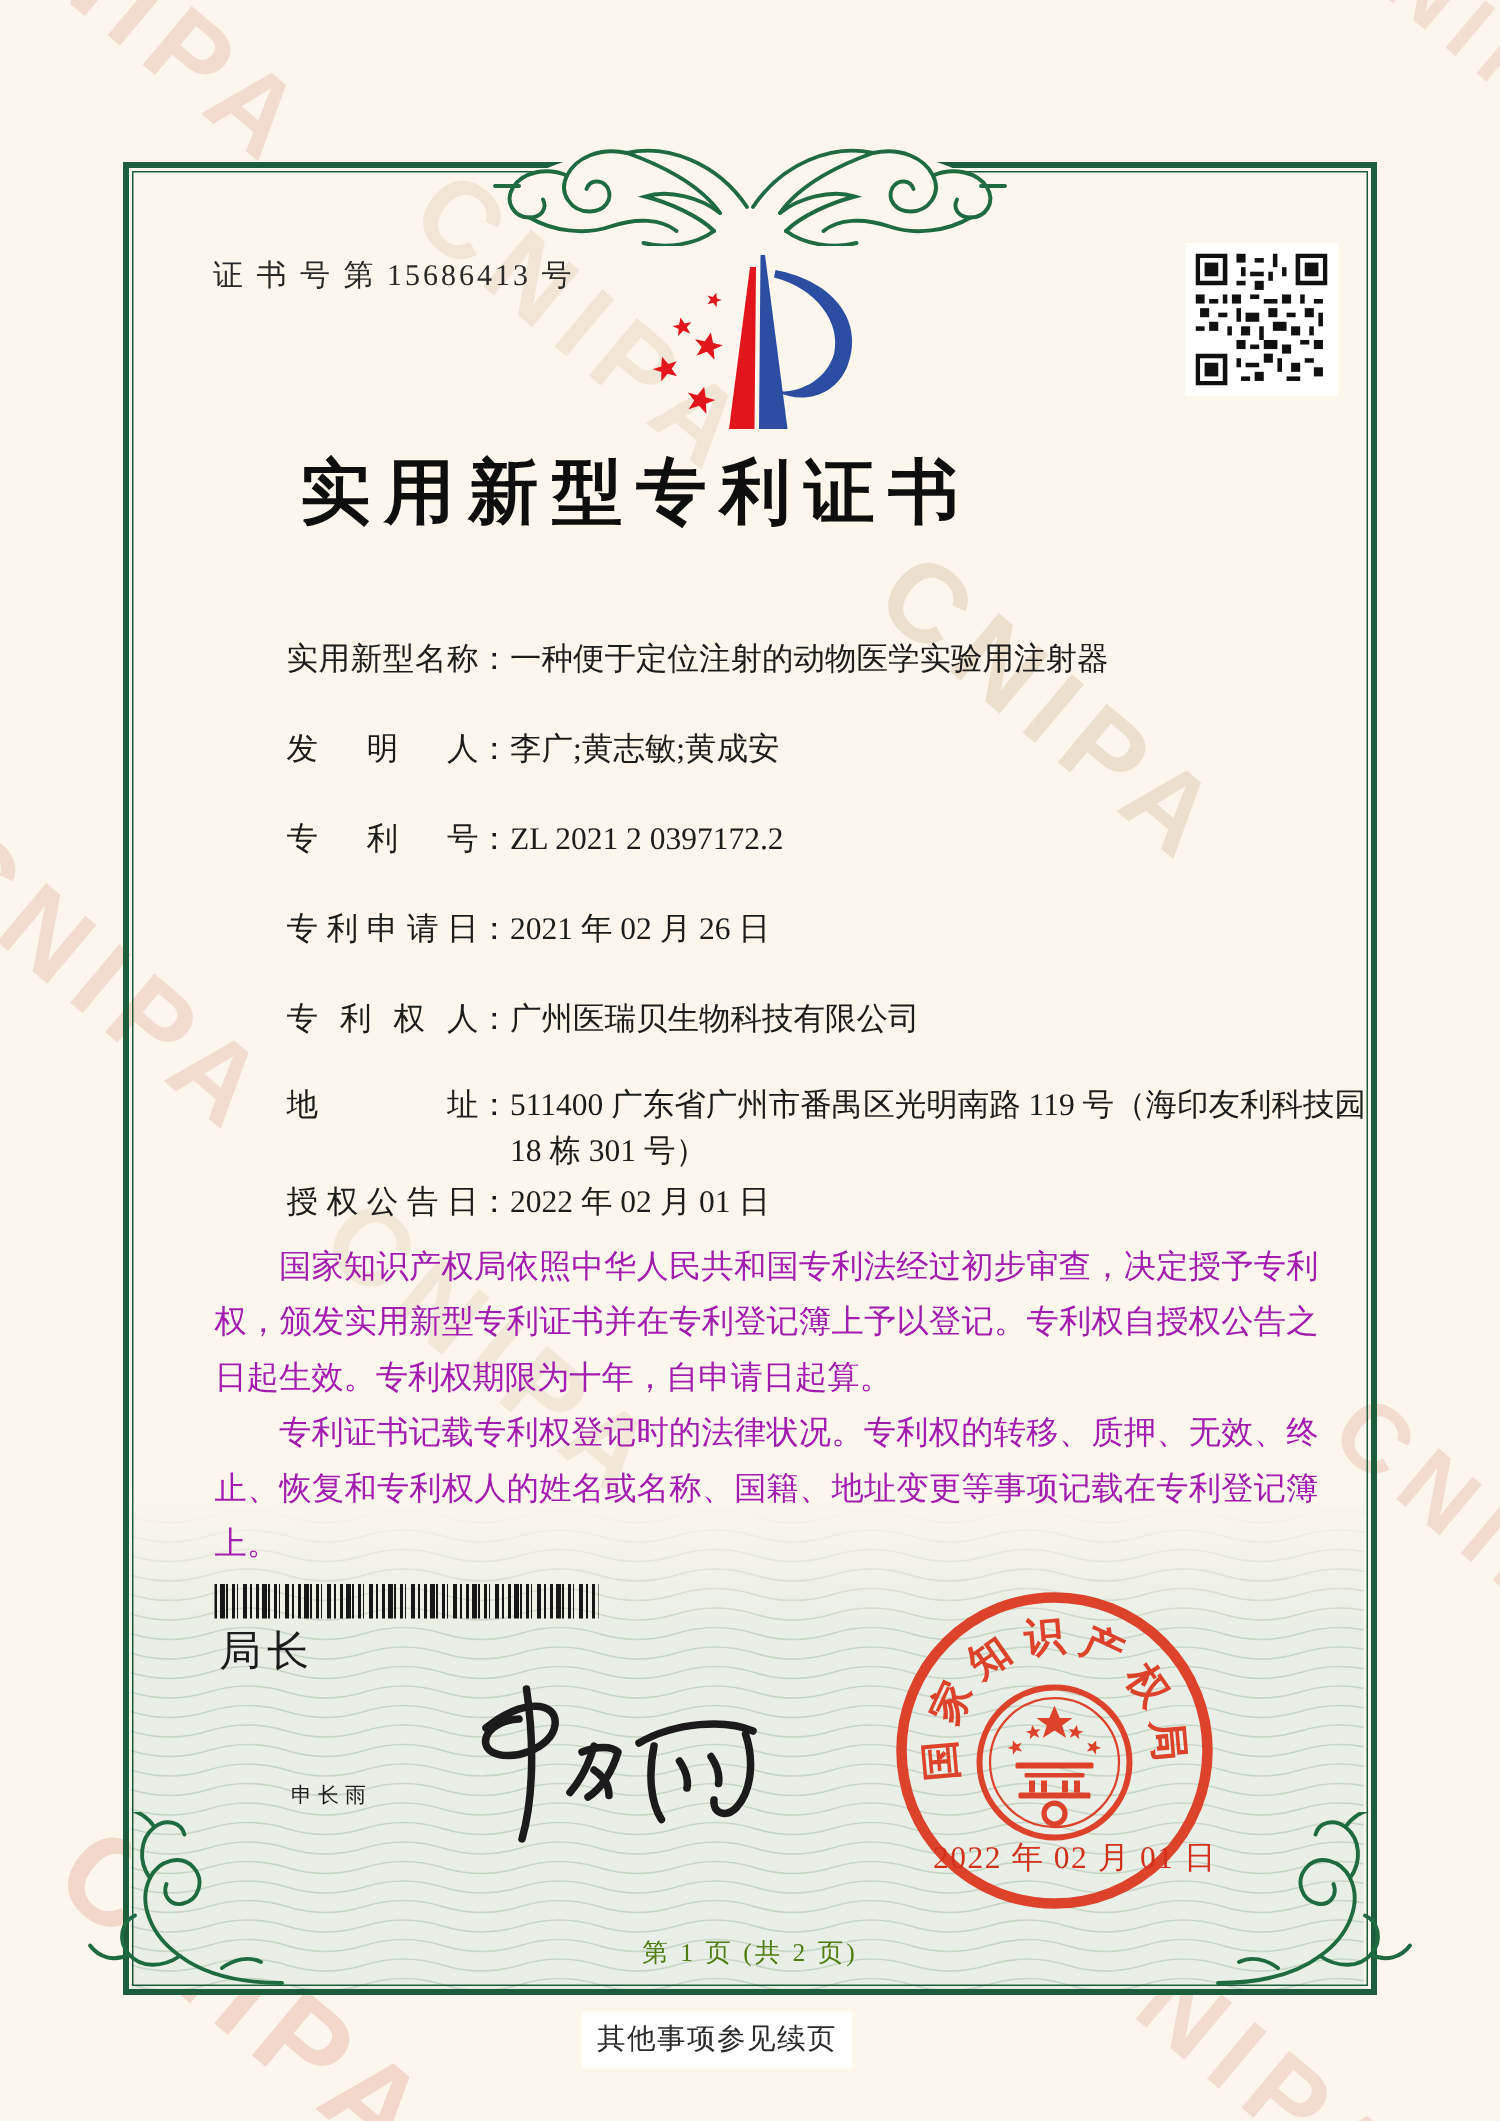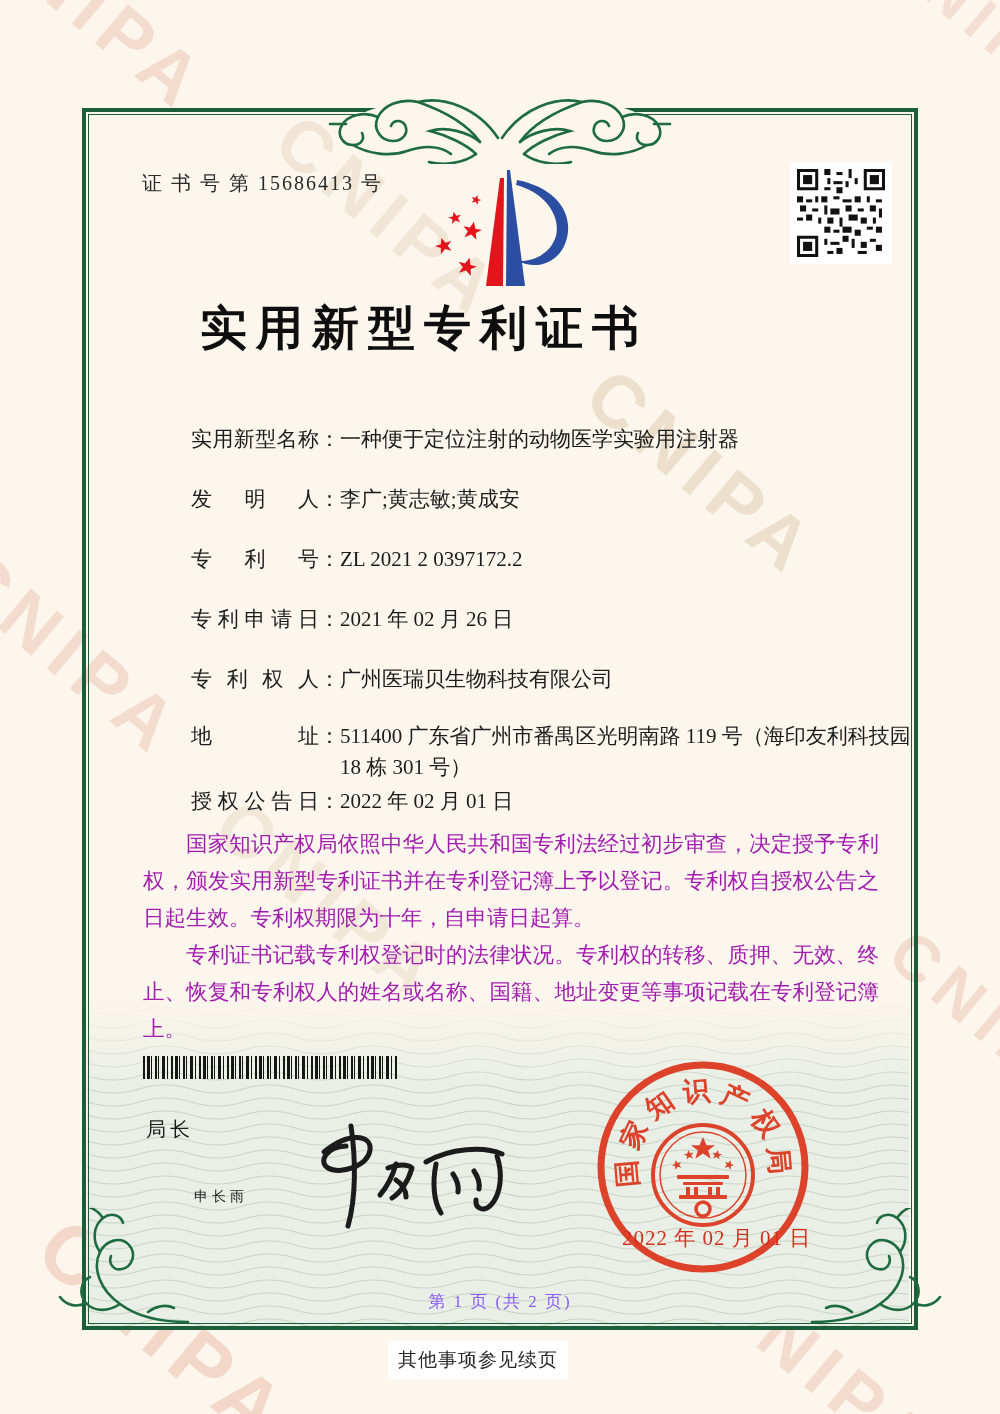--- a/index.html
+++ b/index.html
@@ -57,31 +57,31 @@
   }
   .body-text p{margin:0;text-indent:2em;}
   .barcode{
     position:absolute;left:143px;top:1056px;width:256px;height:23px;z-index:5;
     background-image:repeating-linear-gradient(90deg,
       #161616 0 2px,transparent 2px 4px,#161616 4px 7px,transparent 7px 8px,
       #161616 8px 9px,transparent 9px 12px,#161616 12px 14px,transparent 14px 15px,
       #161616 15px 16px,transparent 16px 19px,#161616 19px 22px,transparent 22px 24px,
       #161616 24px 25px,transparent 25px 28px);
   }
-  .officer-title{position:absolute;left:146px;top:1116px;z-index:5;font-size:20px;letter-spacing:4px;}
+  .officer-title{position:absolute;left:146px;top:1082px;z-index:5;font-size:28px;letter-spacing:4px;}
   .officer-name{position:absolute;left:146px;top:1188px;z-index:5;font-size:14px;letter-spacing:4px;margin-left:48px;}
   .signature{position:absolute;left:290px;top:1118px;z-index:5;}
   .seal{position:absolute;left:592px;top:1056px;z-index:6;opacity:.94;}
   .seal-date{
     position:absolute;left:622px;top:1224px;width:200px;z-index:7;
     font-size:21px;color:#d2301b;letter-spacing:1px;white-space:nowrap;
   }
   .page-info{
     position:absolute;left:0;top:1290px;width:1000px;z-index:5;
-    text-align:center;font-size:17px;letter-spacing:2px;color:#8b5cf6;
+    text-align:center;font-size:17px;letter-spacing:2px;color:#4d7c0f;
   }
   .note-box{
     position:absolute;left:388px;top:1341px;width:180px;height:38px;z-index:5;
     background:#fff;text-align:center;line-height:38px;font-size:19px;color:#2a2a2a;letter-spacing:1px;
   }
   .ornament{position:absolute;z-index:6;pointer-events:none;}
   .fs{fill:none;stroke:#1e6b40;stroke-width:2.6;stroke-linecap:round;}
 </style>
 </head>
 <body>

